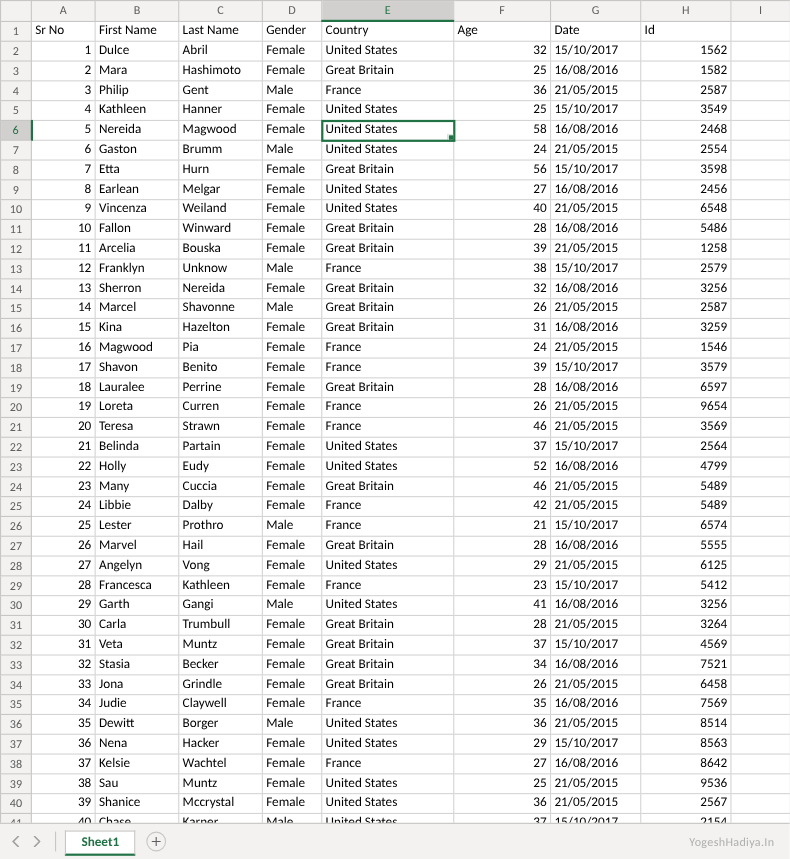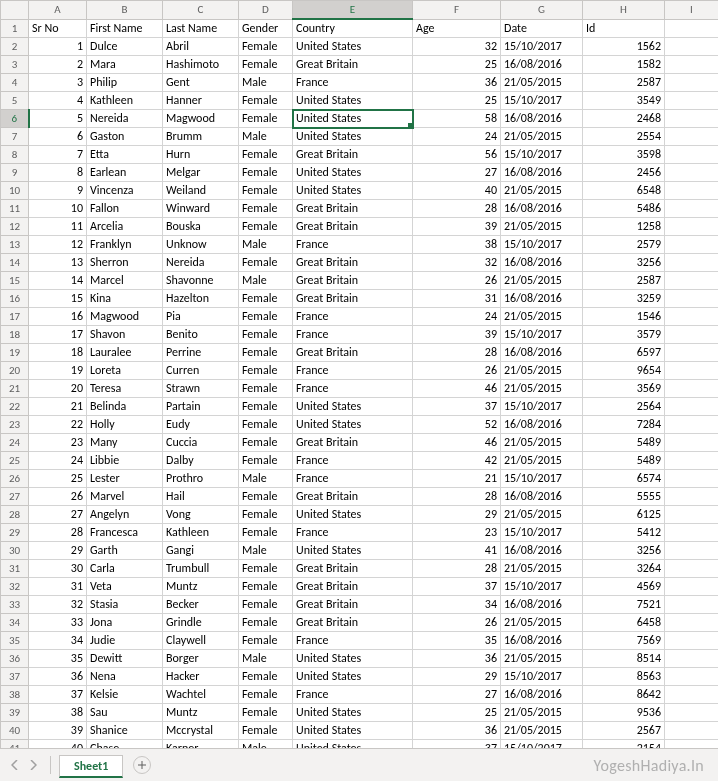--- a/index.html
+++ b/index.html
@@ -127,21 +127,21 @@
     border: 1px solid #c8c6c4;
     border-radius: 50%;
     margin-left: 10px;
     display:inline-flex; align-items:center; justify-content:center;
     color:#5f5f5f;
     font-size: 13px;
   }
   .spacer { flex: 1; }
   .watermark {
     color: #b0b0b0;
-    font-size: 16px;
+    font-size: 11px;
     letter-spacing: .3px;
     margin-right: 8px;
     text-align: right;
   }
 </style>
 </head>
 <body>
 
 <div class="grid-wrap">
   <table>
@@ -439,21 +439,21 @@
         </tr>
         <tr>
           <td class="rowhdr">23</td>
           <td class="num">22</td>
           <td class="cell">Holly</td>
           <td class="cell">Eudy</td>
           <td class="cell">Female</td>
           <td class="cell">United States</td>
           <td class="num">52</td>
           <td class="cell">16/08/2016</td>
-          <td class="num">7284</td>
+          <td class="num">4799</td>
           <td class="cell"></td>
         </tr>
         <tr>
           <td class="rowhdr">24</td>
           <td class="num">23</td>
           <td class="cell">Many</td>
           <td class="cell">Cuccia</td>
           <td class="cell">Female</td>
           <td class="cell">Great Britain</td>
           <td class="num">46</td>

